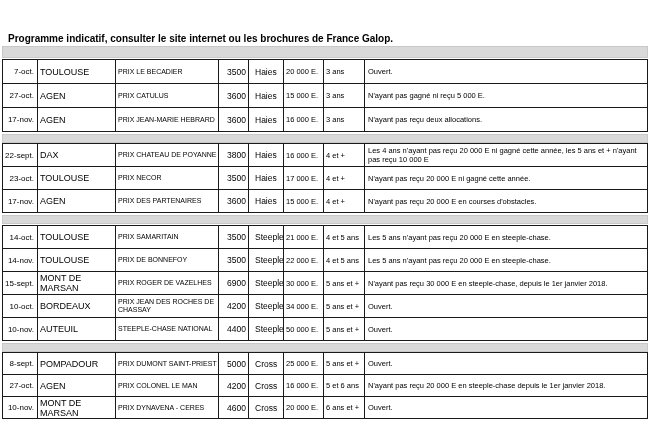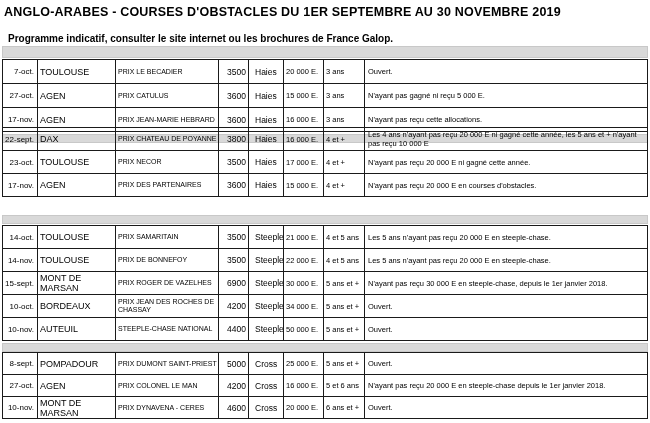--- a/index.html
+++ b/index.html
@@ -8,38 +8,37 @@
   .title{position:absolute;top:5px;left:4px;margin:0;font-size:12.5px;font-weight:bold;
          letter-spacing:.2px;white-space:nowrap;}
   .subtitle{position:absolute;top:29px;left:4px;margin:4px;font-size:10px;font-weight:bold;
             white-space:nowrap;}
   .band{position:absolute;left:2px;width:644px;background:#d9d9d9;border:1px solid #c8c8c8;}
   .band.b1{top:46px;height:10px;}
   .band.b2{top:134px;height:7px;}
   .band.b3{top:215px;height:7px;}
   .band.b4{top:343px;height:7px;}
   table.rt{position:absolute;left:2px;width:645px;border-collapse:collapse;table-layout:fixed;}
-  table.t1{top:59px;} table.t2{top:127px;} table.t3{top:225px;} table.t4{top:352px;}
+  table.t1{top:59px;} table.t2{top:143px;} table.t3{top:225px;} table.t4{top:352px;}
   .t1 tr{height:24px;} .t2 tr{height:23px;} .t3 tr{height:23px;} .t4 tr{height:22px;}
   td{border:1px solid #1a1a1a;vertical-align:middle;padding:0;overflow:hidden;}
   .cd{font-size:8px;text-align:right;padding-right:3px;}
   .cc{font-size:9px;padding-left:2px;}
   .cp{font-size:7px;line-height:8px;padding-left:2px;letter-spacing:0;}
   .cl{font-size:8.5px;text-align:right;padding-right:2px;}
   .ct{font-size:8.5px;padding-left:6px;}
   .cm{font-size:7.5px;padding-left:2px;margin-top:15px;}
   .ca{font-size:7.5px;padding-left:2px;}
   .cx{font-size:7.5px;line-height:9px;padding-left:3px;padding-right:2px;margin-top:46px;}
 </style>
 </head>
 <body>
 
 <div class="page">
 
-  <h1 class="title">ANGLO-ARABES - COURSES D'OBSTACLES DU 1ER SEPTEMBRE AU 30 NOVEMBRE 2019</h1>
   <p class="subtitle">Programme indicatif, consulter le site internet ou les brochures de France Galop.</p>
 
   <div class="band b1"></div>
 
   <table class="rt t1">
     <colgroup>
       <col style="width:35px">
         <col style="width:78px">
         <col style="width:103px">
         <col style="width:30px">
@@ -70,21 +69,21 @@
       <td class="cx">N'ayant pas gagné ni reçu 5 000 E.</td>
     </tr>
     <tr>
       <td class="cd">17-nov.</td>
       <td class="cc">AGEN</td>
       <td class="cp">PRIX JEAN-MARIE HEBRARD</td>
       <td class="cl">3600</td>
       <td class="ct">Haies</td>
       <td class="cm">16 000 E.</td>
       <td class="ca">3 ans</td>
-      <td class="cx">N'ayant pas reçu cette allocations.</td>
+      <td class="cx">N'ayant pas reçu deux allocations.</td>
     </tr>
   </tbody>
     </table>
 
   <div class="band b2"></div>
 
   <table class="rt t2">
     <colgroup>
       <col style="width:35px">
         <col style="width:78px">

